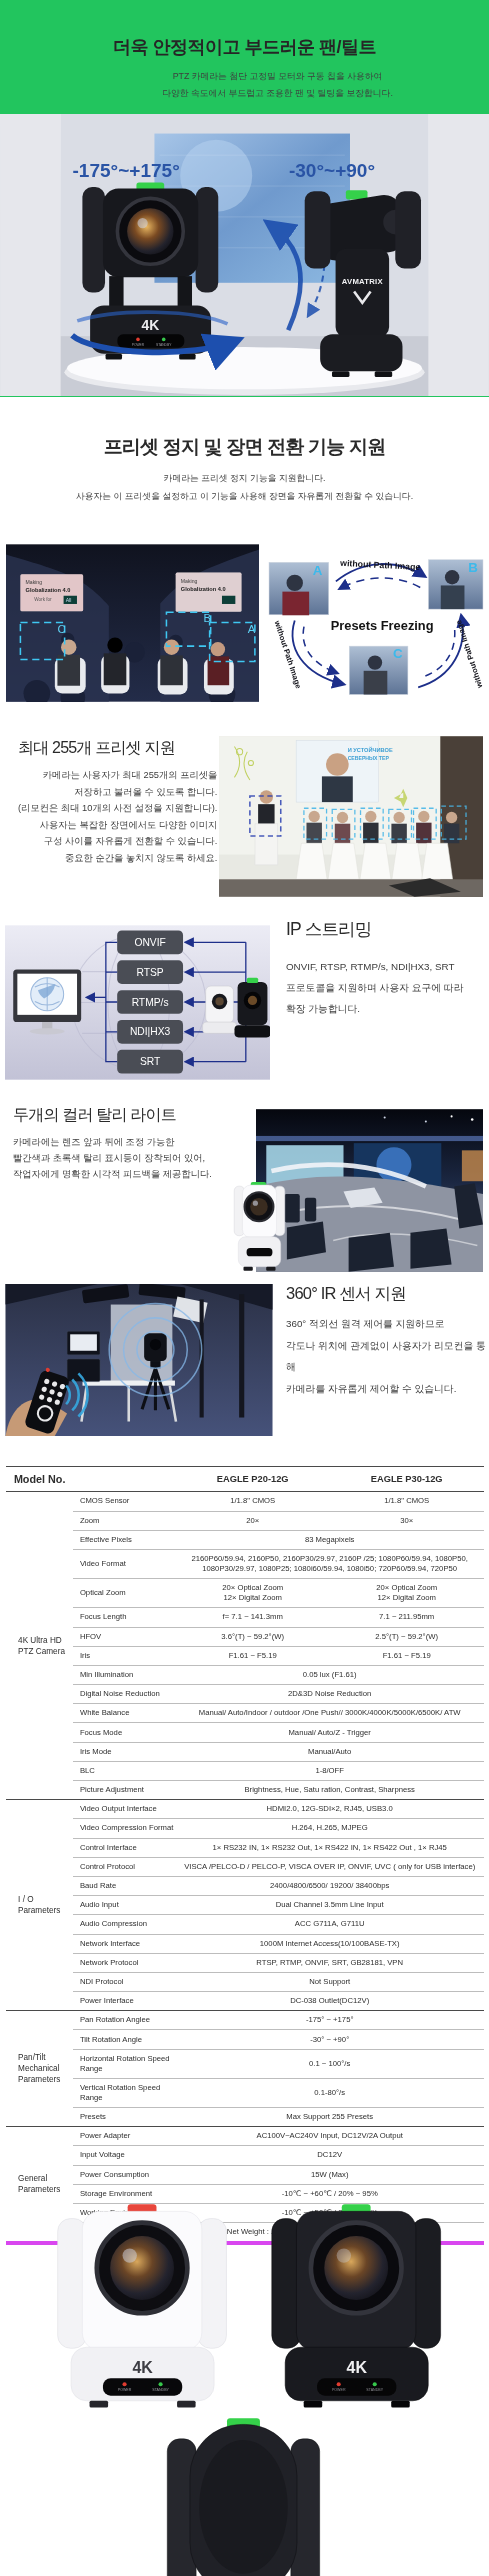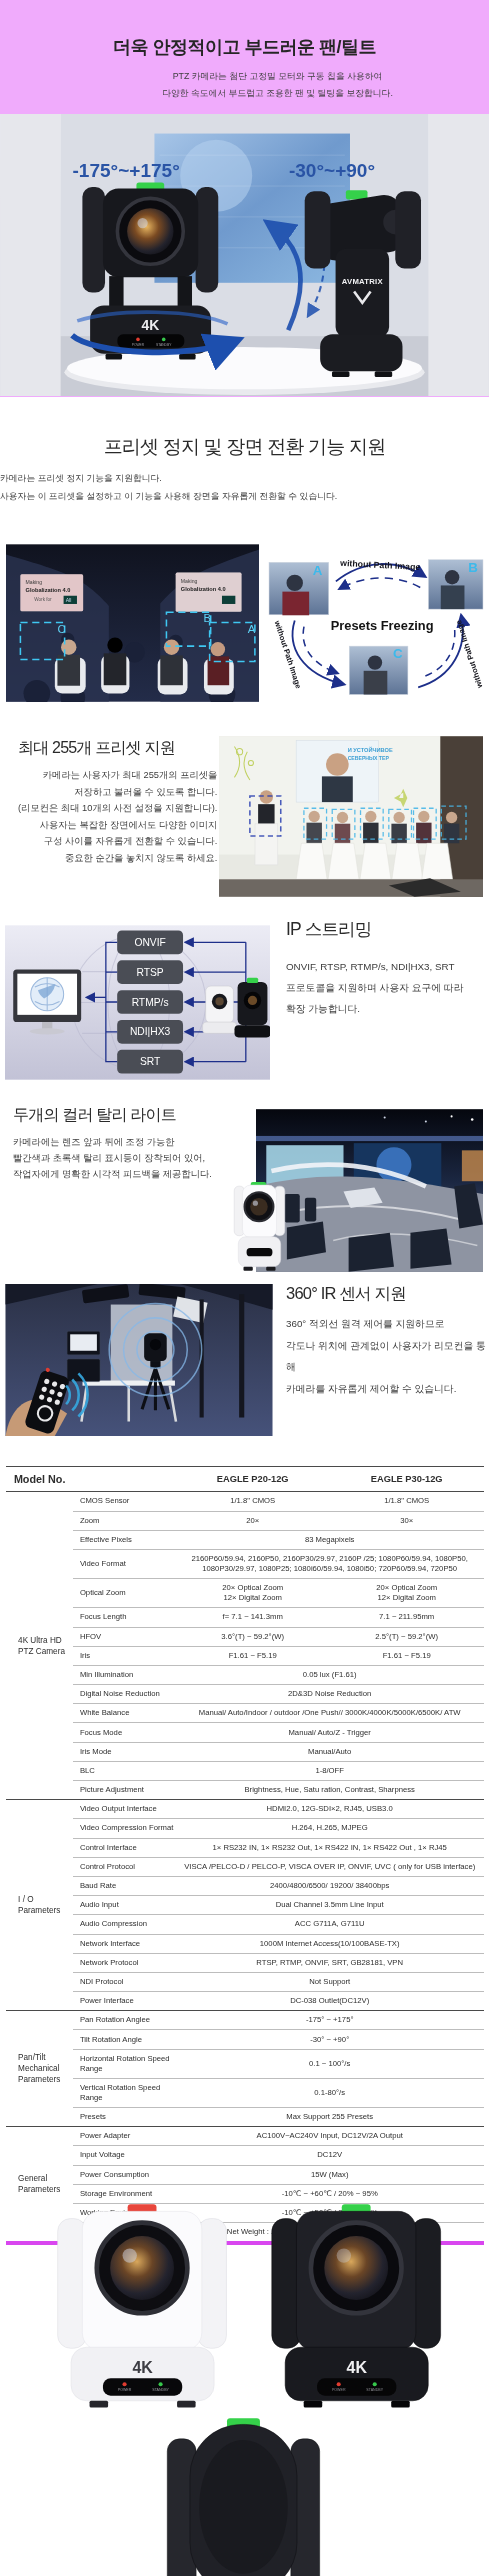--- a/index.html
+++ b/index.html
@@ -2,29 +2,29 @@
 <html style="font-size:8.2px"><head>
 <meta charset="utf-8">
 <style>
   html,body{margin:0;padding:0;background:#fff;}
   *{box-sizing:border-box;font-family:"Liberation Sans","DejaVu Sans",sans-serif;}
   #page{position:relative;width:489px;height:3266px;margin:0 auto;background:#ffffff;overflow:hidden;}
   .abs{position:absolute;}
   .preline{white-space:pre-line;}
 
   
-  .hero{position:absolute;left:0;top:0;width:489px;height:397px;background:#f0abfc;}
+  .hero{position:absolute;left:0;top:0;width:489px;height:397px;background:#22c55e;}
   .hero-title{position:absolute;left:0;top:35px;width:100%;margin:0;text-align:center;
     font-size:18px;font-weight:bold;color:#262626;letter-spacing:-0.5px;}
   .hero-desc{position:absolute;left:0;top:68px;width:100%;text-align:center;
     font-size:8.8px;line-height:16.5px;color:#3e3e3e;margin-left:33px;}
   .hero-scene{position:absolute;left:0;top:114px;}
 
   
-  .sec-title-c{position:absolute;width:100%;margin:0;text-align:center;font-weight:normal;color:#2a2a2a;letter-spacing:-0.8px;}
+  .sec-title-c{position:absolute;width:100%;margin:0;text-align:center;font-weight:bold;color:#2a2a2a;letter-spacing:-0.8px;}
   .sec-title-l{position:absolute;margin:0;font-weight:normal;color:#2a2a2a;letter-spacing:-0.8px;}
   .body-text{position:absolute;color:#3c3c3c;}
 
   .photo{position:absolute;overflow:hidden;}
 
   
   .spec-wrap{position:absolute;left:5.7px;top:1466px;width:478px;}
   table.spec{border-collapse:collapse;width:100%;table-layout:fixed;
     border-top:1px solid #4a4a4a;border-bottom:4px solid #d946ef;color:#2e2e2e;}
   .spec th.h-model{text-align:left;padding:6.2px 0 6.2px 8.2px;font-size:10.8px;font-weight:bold;}
@@ -120,21 +120,21 @@
         <path d="M688 345 l16 22 16-22" fill="none" stroke="#e9e9ec" stroke-width="5"></path>
         <rect x="622" y="428" width="160" height="72" rx="24" fill="#1b1c21"></rect>
         <rect x="645" y="500" width="34" height="11" rx="3" fill="#101114"></rect>
         <rect x="728" y="500" width="34" height="11" rx="3" fill="#101114"></rect>
       </g>
     </svg>
   </section>
 
   <section>
     <h2 class="sec-title-c" style="top:434px;font-size:19px;">프리셋 정지 및 장면 전환 기능 지원</h2>
-    <div class="body-text preline" style="left:0;top:470px;width:100%;font-size:8.8px;line-height:17.5px;">카메라는 프리셋 정지 기능을 지원합니다.
+    <div class="body-text preline" style="left:0;top:470px;width:100%;text-align:center;font-size:8.8px;line-height:17.5px;">카메라는 프리셋 정지 기능을 지원합니다.
 사용자는 이 프리셋을 설정하고 이 기능을 사용해 장면을 자유롭게 전환할 수 있습니다.</div>
 
     <svg class="photo" style="left:6.2px;top:544px;" width="253" height="158" viewBox="0 0 492 306">
       <defs>
         <linearGradient id="cfbg" x1="0" y1="0" x2="0" y2="1">
           <stop offset="0" stop-color="#10131f"></stop>
             <stop offset="1" stop-color="#232c49"></stop>
         </linearGradient>
       </defs>
       <rect width="492" height="306" fill="url(#cfbg)"></rect>

